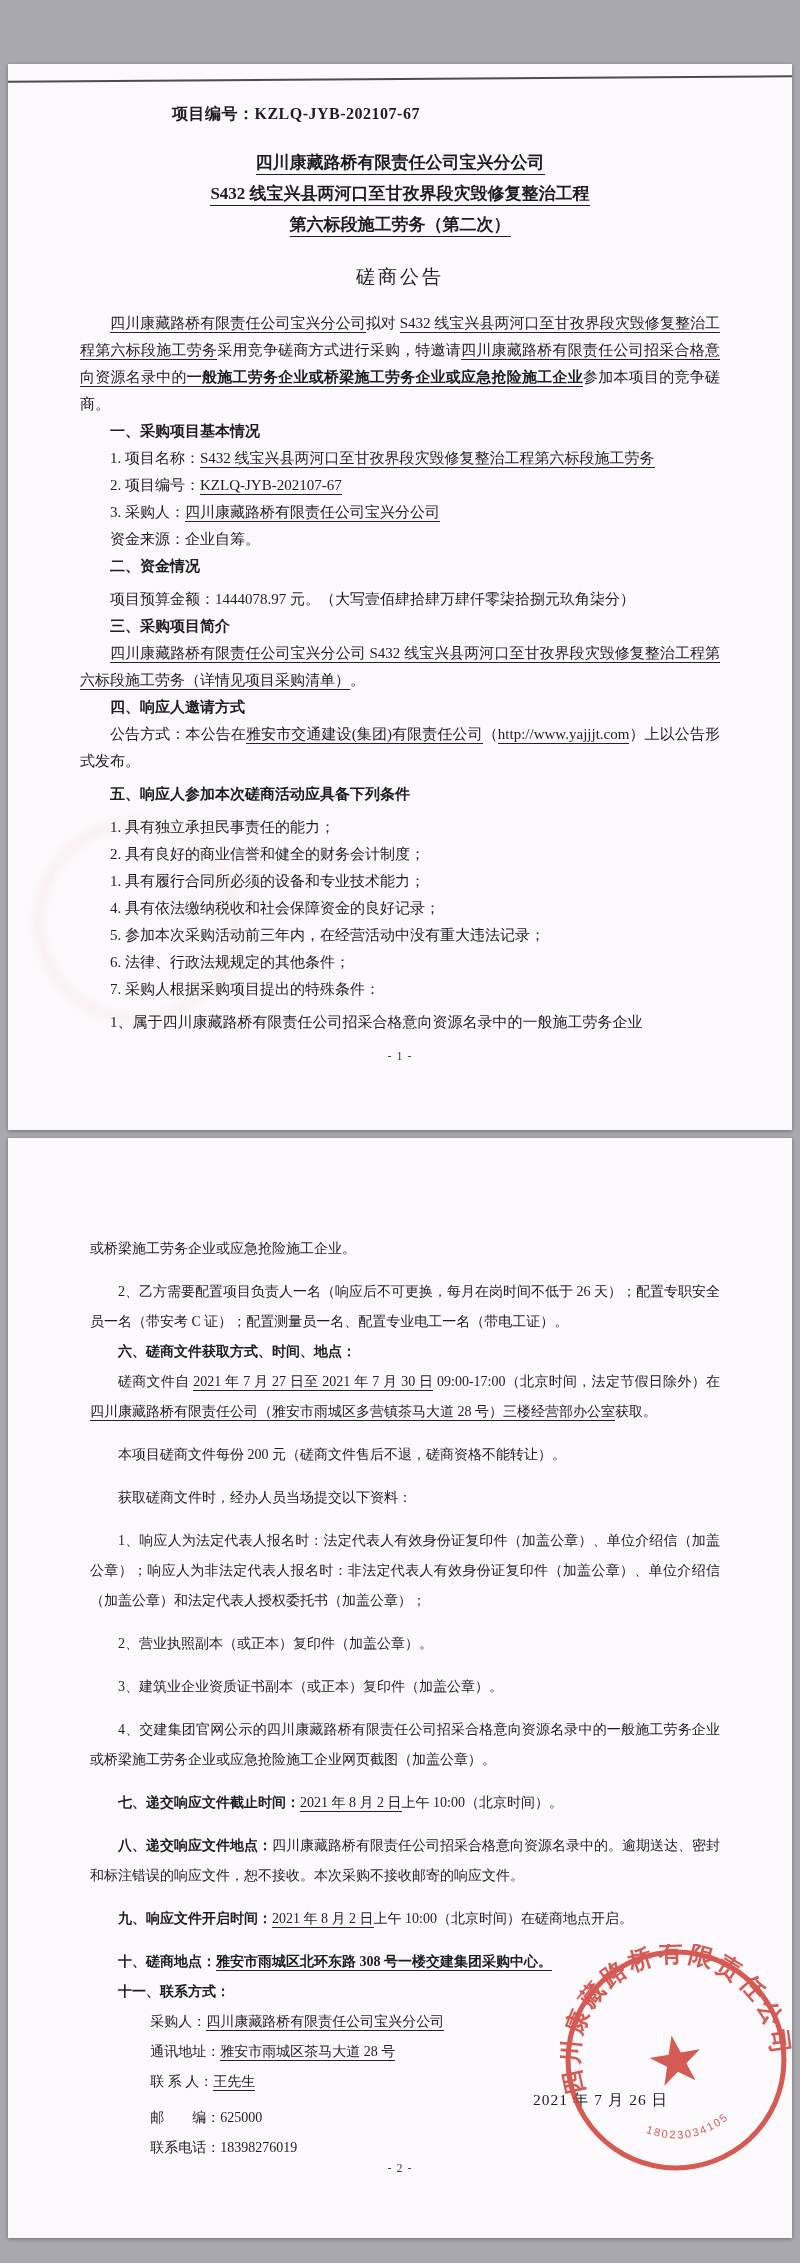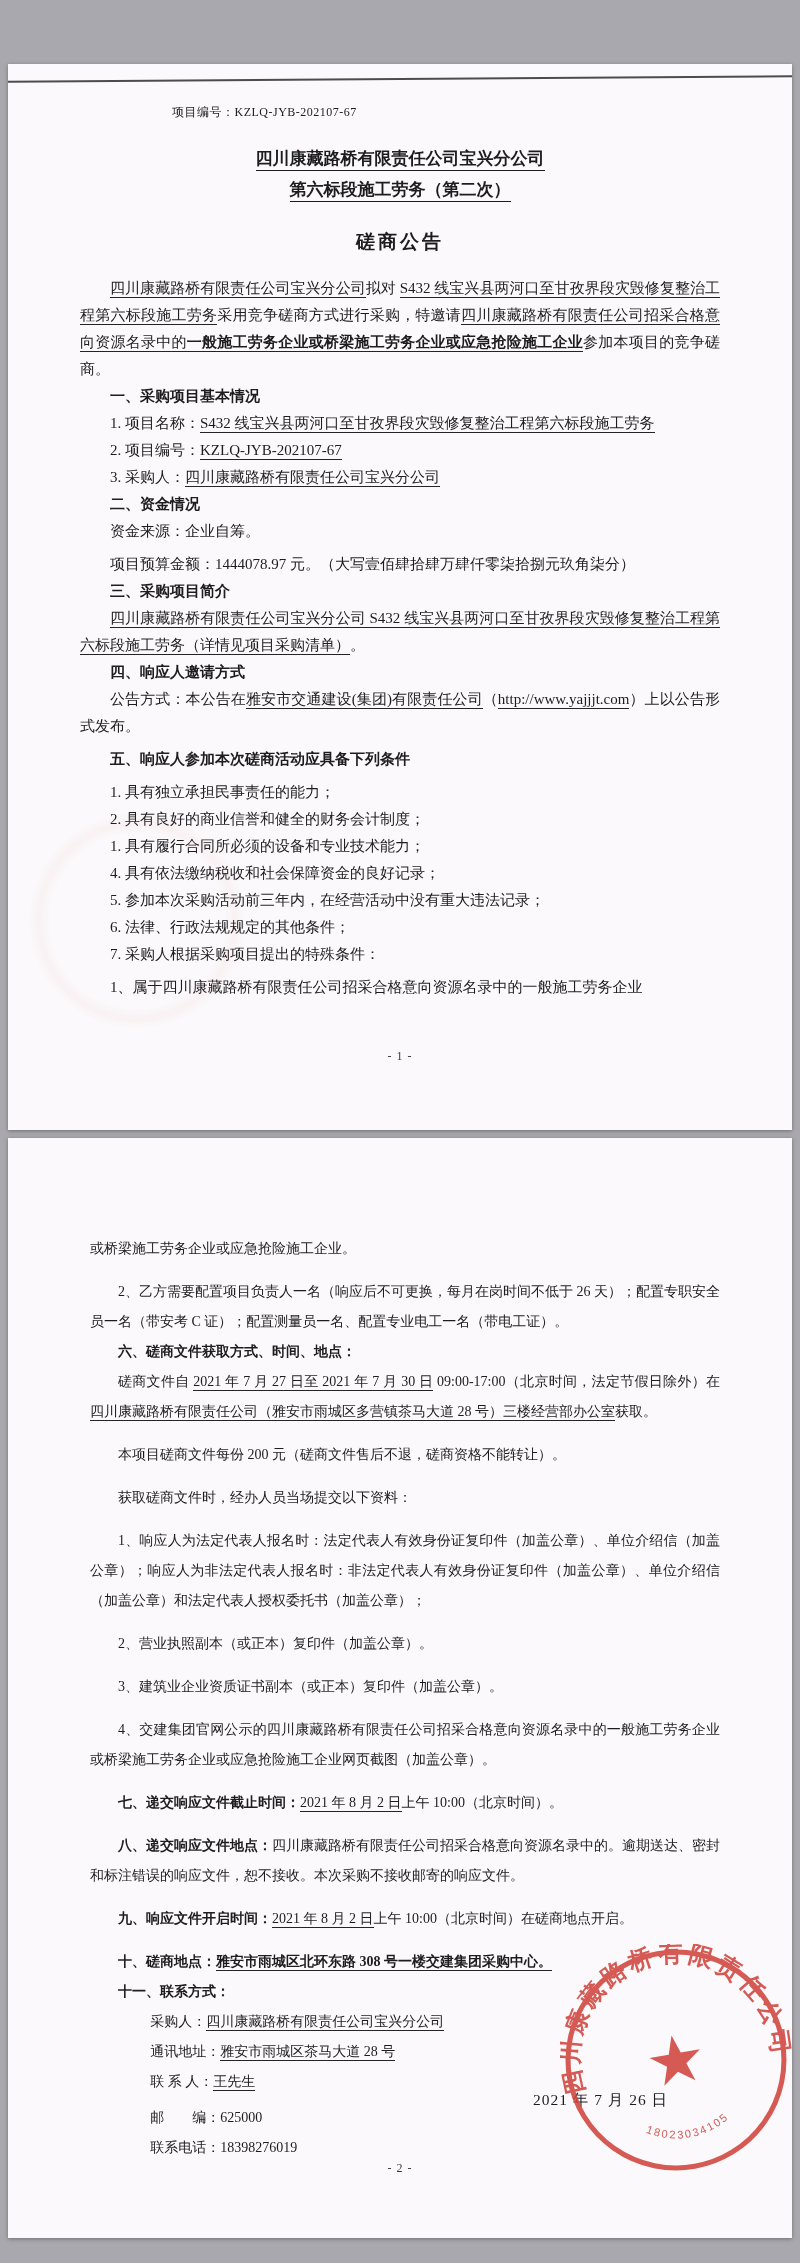--- a/index.html
+++ b/index.html
@@ -17,28 +17,28 @@
   }
   #page1{top:64px;height:1066px;}
   #page2{top:1138px;height:1100px;}
   .content{padding:0 72px;}
   
   .scan-line{
     position:absolute;top:14px;left:-6px;width:800px;height:2px;
     background:#2e2d30;transform:rotate(-0.4deg);opacity:.85;
   }
   .proj-no{
-    margin:40px 0 0 92px;font-size:12px;font-weight:normal;
+    margin:40px 0 0 92px;font-size:16px;font-weight:bold;
     letter-spacing:.5px;
   }
   .titles{margin-top:22px;text-align:center;line-height:31px;}
   .titles .tl{display:block;font-size:17px;font-weight:bold;}
   .titles .tl span{border-bottom:1.6px solid #1d1c1f;padding-bottom:2px;}
   .doc-title{
-    margin-top:24px;text-align:center;font-size:19px;font-weight:bold;
+    margin-top:24px;text-align:center;font-size:19px;font-weight:normal;
     letter-spacing:3px;
   }
   .body1{margin-top:20px;font-size:15px;line-height:27px;text-align:justify;}
   .body2{padding-top:96px;font-size:14px;line-height:30px;text-align:justify;margin-left:10px;}
   .blk{margin:0;text-indent:2em;}
   .blk.cont{text-indent:0;}
   .blk.h{font-weight:bold;}
   .blk.sp{margin-top:13px;}
   .blk.sp1{margin-top:6px;}
   .blk.contact{text-indent:4.3em;}
@@ -68,31 +68,32 @@
 </head>
 <body>
 
 <div class="page" id="page1">
   <div class="scan-line"></div>
   <div class="bleed-ring"></div>
   <div class="content">
     <div class="proj-no">项目编号：KZLQ-JYB-202107-67</div>
     <div class="titles">
       <span class="tl"><span>四川康藏路桥有限责任公司宝兴分公司</span></span>
+      <span class="tl"><span>S432 线宝兴县两河口至甘孜界段灾毁修复整治工程</span></span>
       <span class="tl"><span>第六标段施工劳务（第二次）</span></span>
     </div>
     <div class="doc-title">磋商公告</div>
     <div class="body1">
         <p class="blk p"><span class="u">四川康藏路桥有限责任公司宝兴分公司</span><span>拟对 </span><span class="u">S432 线宝兴县两河口至甘孜界段灾毁修复整治工程第六标段施工劳务</span><span>采用竞争磋商方式进行采购，特邀请</span><span class="u">四川康藏路桥有限责任公司招采合格意向资源名录中的</span><span class="u b">一般施工劳务企业或桥梁施工劳务企业或应急抢险施工企业</span><span>参加本项目的竞争磋商。</span></p>
         <p class="blk h"><span class="b">一、采购项目基本情况</span></p>
         <p class="blk li"><span>1. 项目名称：</span><span class="u">S432 线宝兴县两河口至甘孜界段灾毁修复整治工程第六标段施工劳务</span></p>
         <p class="blk li"><span>2. 项目编号：</span><span class="u">KZLQ-JYB-202107-67</span></p>
         <p class="blk li"><span>3. 采购人：</span><span class="u">四川康藏路桥有限责任公司宝兴分公司</span></p>
+        <p class="blk li"><span>资金来源：企业自筹。</span></p>
         <p class="blk h"><span class="b">二、资金情况</span></p>
-        <p class="blk li"><span>资金来源：企业自筹。</span></p>
         <p class="blk li sp1"><span>项目预算金额：1444078.97 元。（大写壹佰肆拾肆万肆仟零柒拾捌元玖角柒分）</span></p>
         <p class="blk h"><span class="b">三、采购项目简介</span></p>
         <p class="blk p"><span class="u">四川康藏路桥有限责任公司宝兴分公司 S432 线宝兴县两河口至甘孜界段灾毁修复整治工程第六标段施工劳务（详情见项目采购清单）</span><span>。</span></p>
         <p class="blk h"><span class="b">四、响应人邀请方式</span></p>
         <p class="blk p"><span>公告方式：本公告在</span><span class="u">雅安市交通建设(集团)有限责任公司</span><span>（</span><span class="u">http://www.yajjjt.com</span><span>）上以公告形式发布。</span></p>
         <p class="blk h sp1"><span class="b">五、响应人参加本次磋商活动应具备下列条件</span></p>
         <p class="blk li sp1"><span>1. 具有独立承担民事责任的能力；</span></p>
         <p class="blk li"><span>2. 具有良好的商业信誉和健全的财务会计制度；</span></p>
         <p class="blk li"><span>1. 具有履行合同所必须的设备和专业技术能力；</span></p>
         <p class="blk li"><span>4. 具有依法缴纳税收和社会保障资金的良好记录；</span></p>

